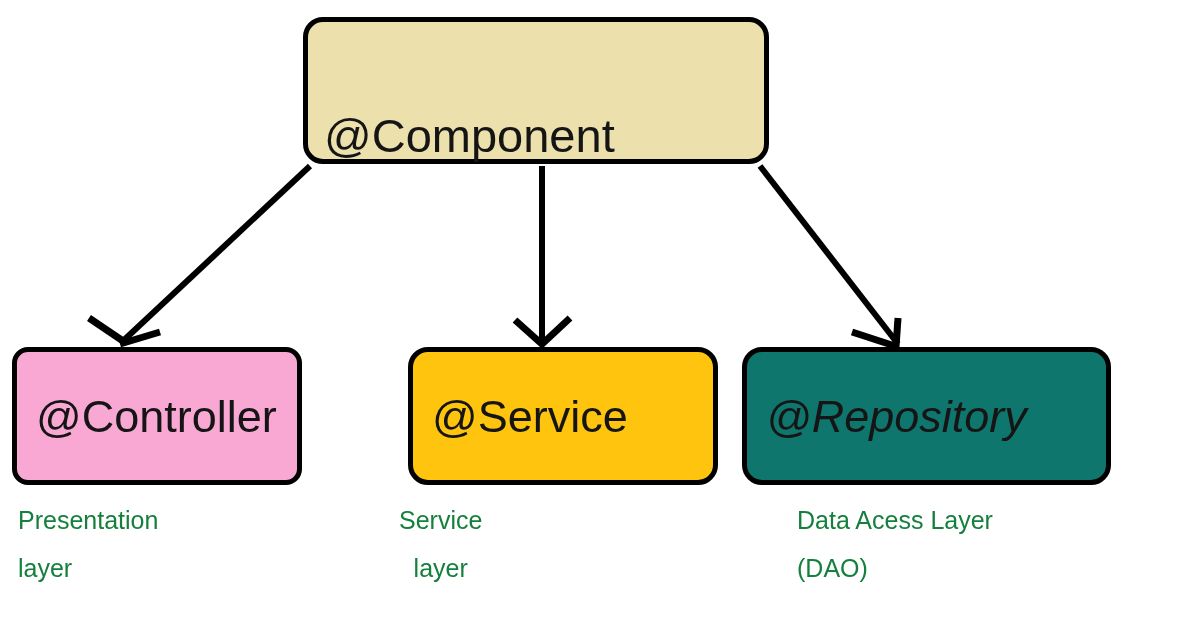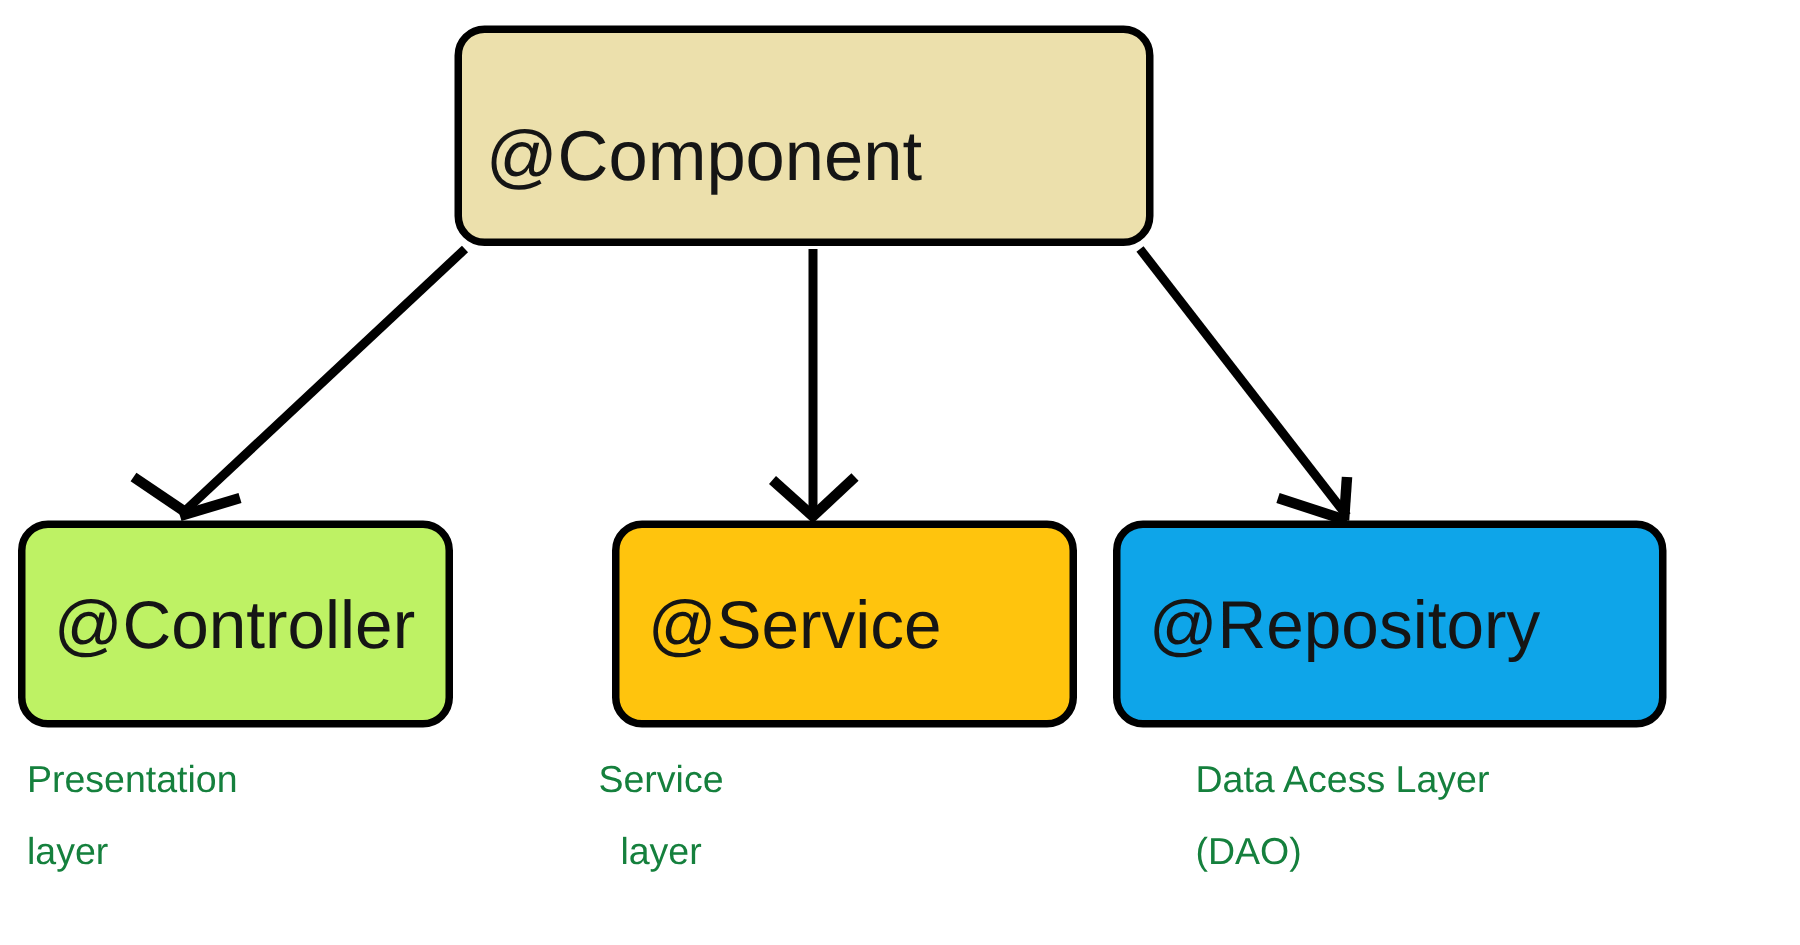--- a/index.html
+++ b/index.html
@@ -51,21 +51,21 @@
   }
 
   
   #node-component {
     left: 303px;
     top: 17px;
     width: 466px;
     height: 147px;
     background: #ECE0AC;
     border-radius: 20px;
-    align-items: center;
+    align-items: flex-end;
   }
   #node-component .node-label {
     font-size: 47px;
     padding-left: 16px;
     padding-top: 25px;
   }
 
   
   .leaf {
     background: #FFC40D;
@@ -120,29 +120,29 @@
       <path d="M 760 166 L 898 344" fill="none" stroke="#000000" stroke-width="6" stroke-linecap="butt"></path>
       <path d="M 852 332 L 898 347" fill="none" stroke="#000000" stroke-width="7" stroke-linecap="butt"></path>
       <path d="M 898 318 L 896 347" fill="none" stroke="#000000" stroke-width="7" stroke-linecap="butt"></path>
     </g>
   </svg>
 
   <div class="node" id="node-component" style="background: rgb(236, 224, 172); border-color: rgb(0, 0, 0);">
     <span class="node-label">@Component</span>
   </div>
 
-  <div class="node leaf" id="node-controller" style="background: #bef264; border-color: rgb(0, 0, 0);">
+  <div class="node leaf" id="node-controller" style="background: #f9a8d4; border-color: rgb(0, 0, 0); border-radius: 16px;">
     <span class="node-label">@Controller</span>
   </div>
 
   <div class="node leaf" id="node-service" style="background: rgb(255, 196, 13); border-color: rgb(0, 0, 0); margin-left: 15px;">
     <span class="node-label">@Service</span>
   </div>
 
-  <div class="node leaf" id="node-repository" style="background: #0ea5e9; border-color: rgb(0, 0, 0);">
+  <div class="node leaf" id="node-repository" style="background: #0f766e; border-color: rgb(0, 0, 0); font-style: italic;">
     <span class="node-label">@Repository</span>
   </div>
 
   <div class="caption" id="caption-controller">Presentation
 layer</div>
 
   <div class="caption" id="caption-service">Service
 layer</div>
 
   <div class="caption" id="caption-repository">Data Acess Layer

